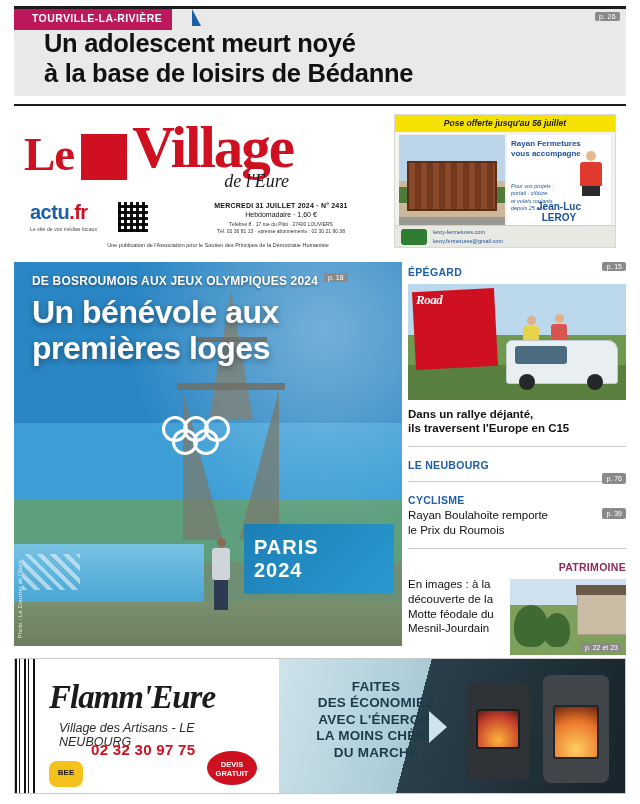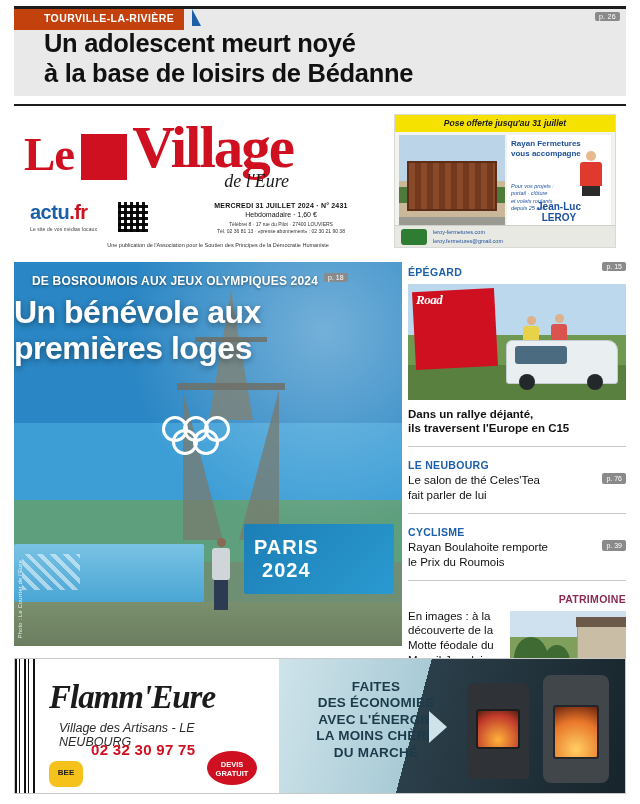--- a/index.html
+++ b/index.html
@@ -16,23 +16,23 @@
   }
 
   
   .top-banner {
     position: absolute; left: 14px; top: 6px; width: 612px; height: 90px;
     background: #e9e9e9;
     border-top: 3px solid #1b1b1b;
   }
   .top-kicker {
     position: absolute; left: 0; top: 0; height: 21px;
-    background: #c2410c; color: #fff;
+    background: #be185d; color: #fff;
     font-size: 10.5px; font-weight: bold; letter-spacing: .4px;
-    padding: 3px 10px 0 30px;
+    padding: 3px 10px 0 18px;
   }
   .top-kicker-tail {
     position: absolute; top: 0; left: 178px;
     width: 0; height: 0;
     border-left: 9px solid #1b5fa8;
     border-top: 17px solid transparent;
   }
   .page-ref {
     position: absolute; right: 6px; top: 3px;
     background: #8a8a8a; color: #fff;
@@ -211,21 +211,20 @@
   }
   .ring {
     position: absolute; width: 26px; height: 26px; border: 3.5px solid #fff; border-radius: 50%;
   }
   .r1 { left: 0; top: 0; } .r2 { left: 21px; top: 0; } .r3 { left: 42px; top: 0; }
   .r4 { left: 10px; top: 13px; } .r5 { left: 31px; top: 13px; }
   .paris-wall {
     position: absolute; right: 8px; bottom: 52px; width: 150px; height: 70px;
     background: linear-gradient(135deg,#1c7fb6,#2a9ad0);
     border-radius: 2px;
-    text-align: center;
   }
   .paris-text {
     position: absolute; left: 10px; top: 12px;
     color: #fff; font-size: 20px; font-weight: bold; letter-spacing: 1px;
     line-height: 1.15;
   }
   .barrier {
     position: absolute; left: 0; bottom: 44px; width: 190px; height: 58px;
     background: linear-gradient(#79c3e4,#4aa6d4);
     border-radius: 2px;
@@ -247,21 +246,21 @@
   .ms-kicker {
     position: absolute; left: 18px; top: 12px;
     color: #ffffff; font-size: 12px; font-weight: bold; letter-spacing: .2px;
     text-shadow: 0 1px 3px rgba(0,0,0,.45);
   }
   .ms-ref {
     position: absolute; left: 310px; top: 11px;
     background: #8a8a8a; color: #fff; font-size: 7px; padding: 1px 4px; border-radius: 2px;
   }
   .ms-title {
-    position: absolute; left: 0; top: 32px; width: 330px;
+    position: absolute; left: 18px; top: 32px; width: 330px;
     color: #fff; font-size: 32px; line-height: 1.13; font-weight: bold;
     letter-spacing: -.5px;
     text-shadow: 0 2px 6px rgba(0,0,0,.4);
   }
   .ms-credit {
     position: absolute; left: 3px; bottom: 8px;
     writing-mode: vertical-rl; transform: rotate(180deg);
     color: rgba(255,255,255,.85); font-size: 5.5px; letter-spacing: .3px;
   }
 
@@ -454,21 +453,21 @@
     <div class="issue-line">
       <div class="issue-date">MERCREDI 31 JUILLET 2024 · N° 2431</div>
       <div class="issue-price">Hebdomadaire · 1,60 €</div>
       <div class="issue-addr" style="white-space:pre-line">Télébrei 8 · 17 rue du Pilot · 27400 LOUVIERS
 Tél. 02 36 81 13 · «presse abonnement» : 02 30 21 90 38</div>
     </div>
 
     <div class="assoc-line">Une publication de l'Association pour le Soutien des Principes de la Démocratie Humaniste</div>
 
     <div class="ad-top">
-      <div class="ad-top-banner">Pose offerte jusqu'au 31 juillet</div>
+      <div class="ad-top-banner">Pose offerte jusqu'au 56 juillet</div>
       <div class="ad-top-left">
         <div class="hedge"></div>
         <div class="gate"></div>
         <div class="gate-ground"></div>
       </div>
       <div class="ad-top-right">
         <div class="lf-brand">Rayan Fermetures</div>
         <div class="lf-brand" style="padding-top:0">vous accompagne</div>
         <div class="installer-figure">
           <div class="if-head"></div>
@@ -556,22 +555,20 @@
       <div class="rc-caption" style="white-space:pre-line">Dans un rallye déjanté,
 ils traversent l'Europe en C15</div>
     </div>
 
     <div class="rc-rule"></div>
 
     <div class="rc-item">
       <div class="rc-kicker">LE NEUBOURG</div>
       <div class="rc-text">
         <span class="inlineref">p. 76</span>
-        <span style="white-space:pre-line">Le salon de thé Celes'Tea
-fait parler de lui</span>
       </div>
     </div>
 
     <div class="rc-rule"></div>
 
     <div class="rc-item">
       <div class="rc-kicker">CYCLISME</div>
       <div class="rc-text">
         <span class="inlineref">p. 39</span>
         <span style="white-space:pre-line">Rayan Boulahoite remporte

